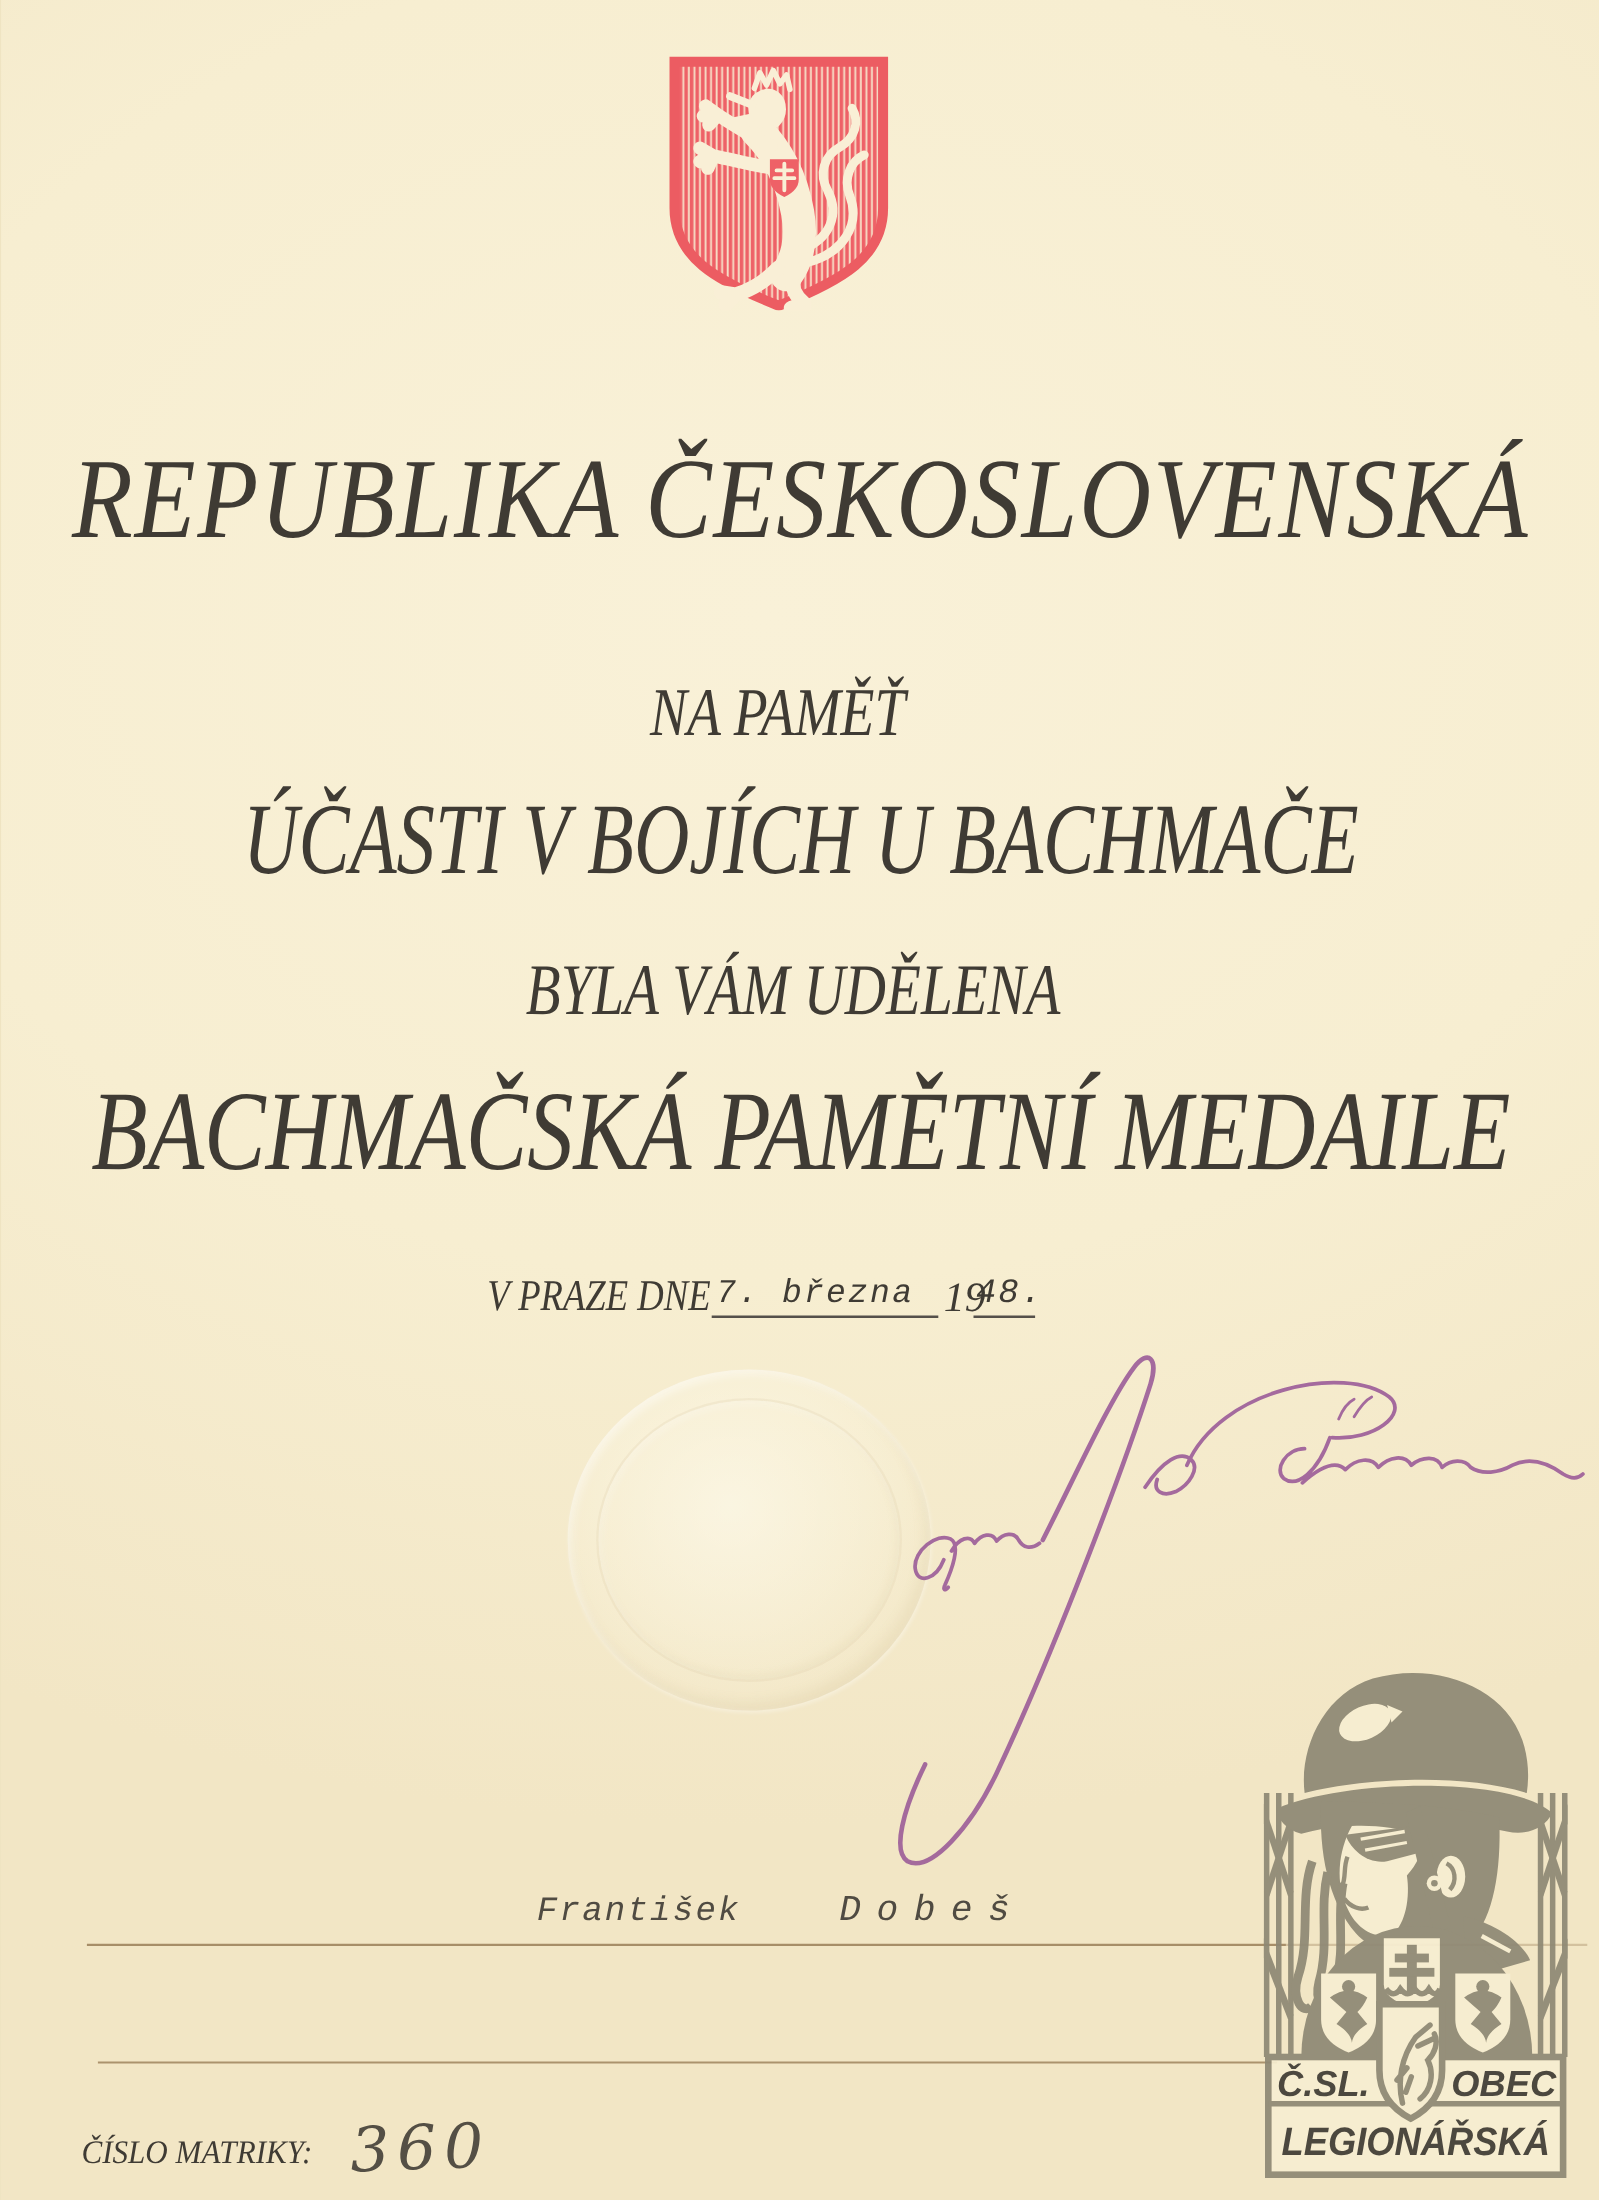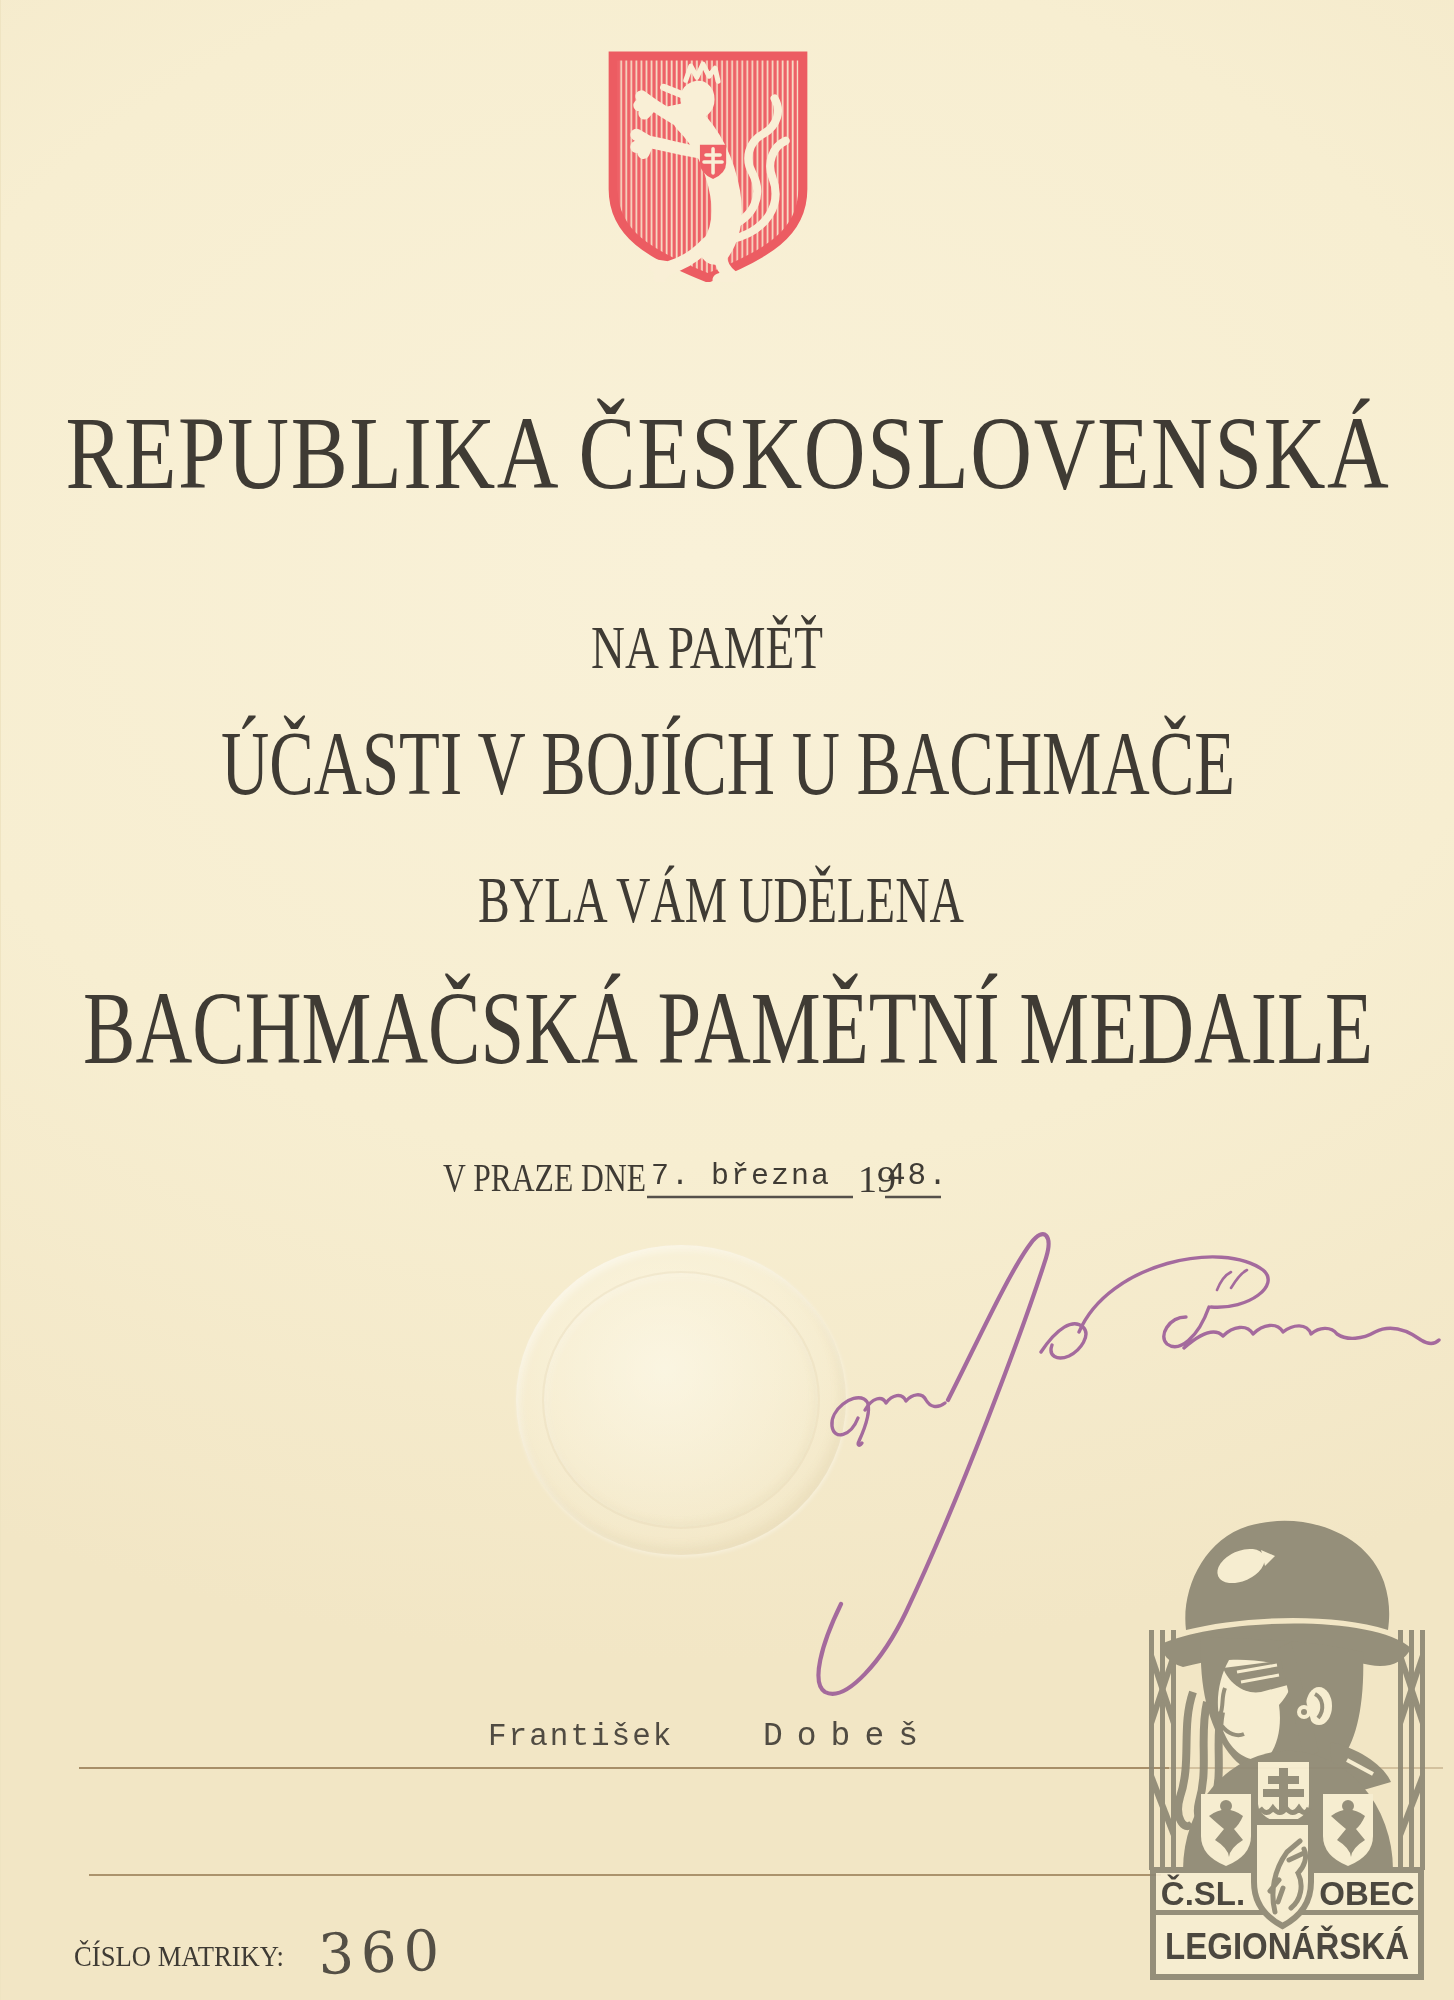--- a/index.html
+++ b/index.html
@@ -1,20 +1,21 @@
 <!DOCTYPE html>
 <html><head>
 <meta charset="utf-8">
 <style>
   html,body{margin:0;padding:0;background:#efe4c2;}
   .page{
     position:relative;width:1453px;height:2000px;margin:0 auto;overflow:hidden;
     background:
       radial-gradient(1500px 1100px at 48% 28%, #f9f1d8 0%, #f7eed1 55%, #f2e6c5 100%);
     font-family:"Liberation Serif", serif;
+    font-style:italic;
   }
   .layer{position:absolute;left:0;top:0;pointer-events:none;}
   .seal{
     position:absolute;left:515px;top:1245px;width:330px;height:310px;border-radius:50%;
     background:radial-gradient(circle at 45% 40%, rgba(255,253,242,0.55) 0%, rgba(255,252,238,0.25) 45%, rgba(247,238,209,0) 72%);
     box-shadow: inset 3px 4px 9px rgba(255,255,255,0.5), inset -4px -6px 12px rgba(186,162,112,0.14),
                 1px 2px 4px rgba(255,255,255,0.35);
   }
   .seal::after{
     content:"";position:absolute;inset:26px;border-radius:50%;

